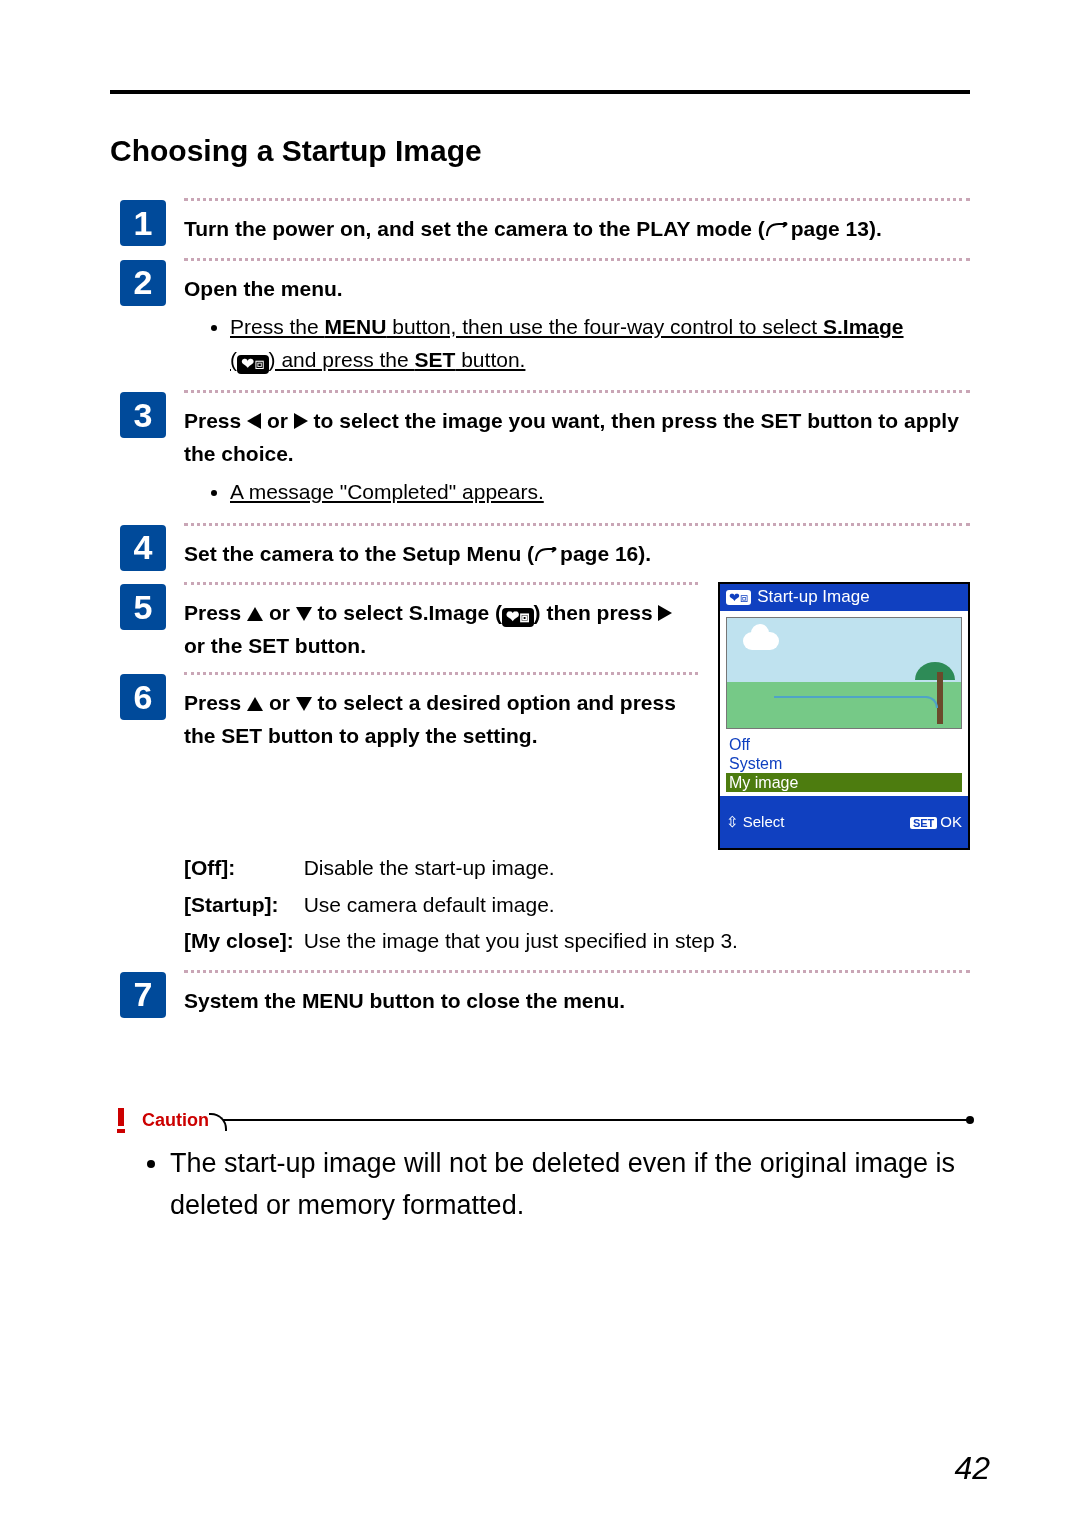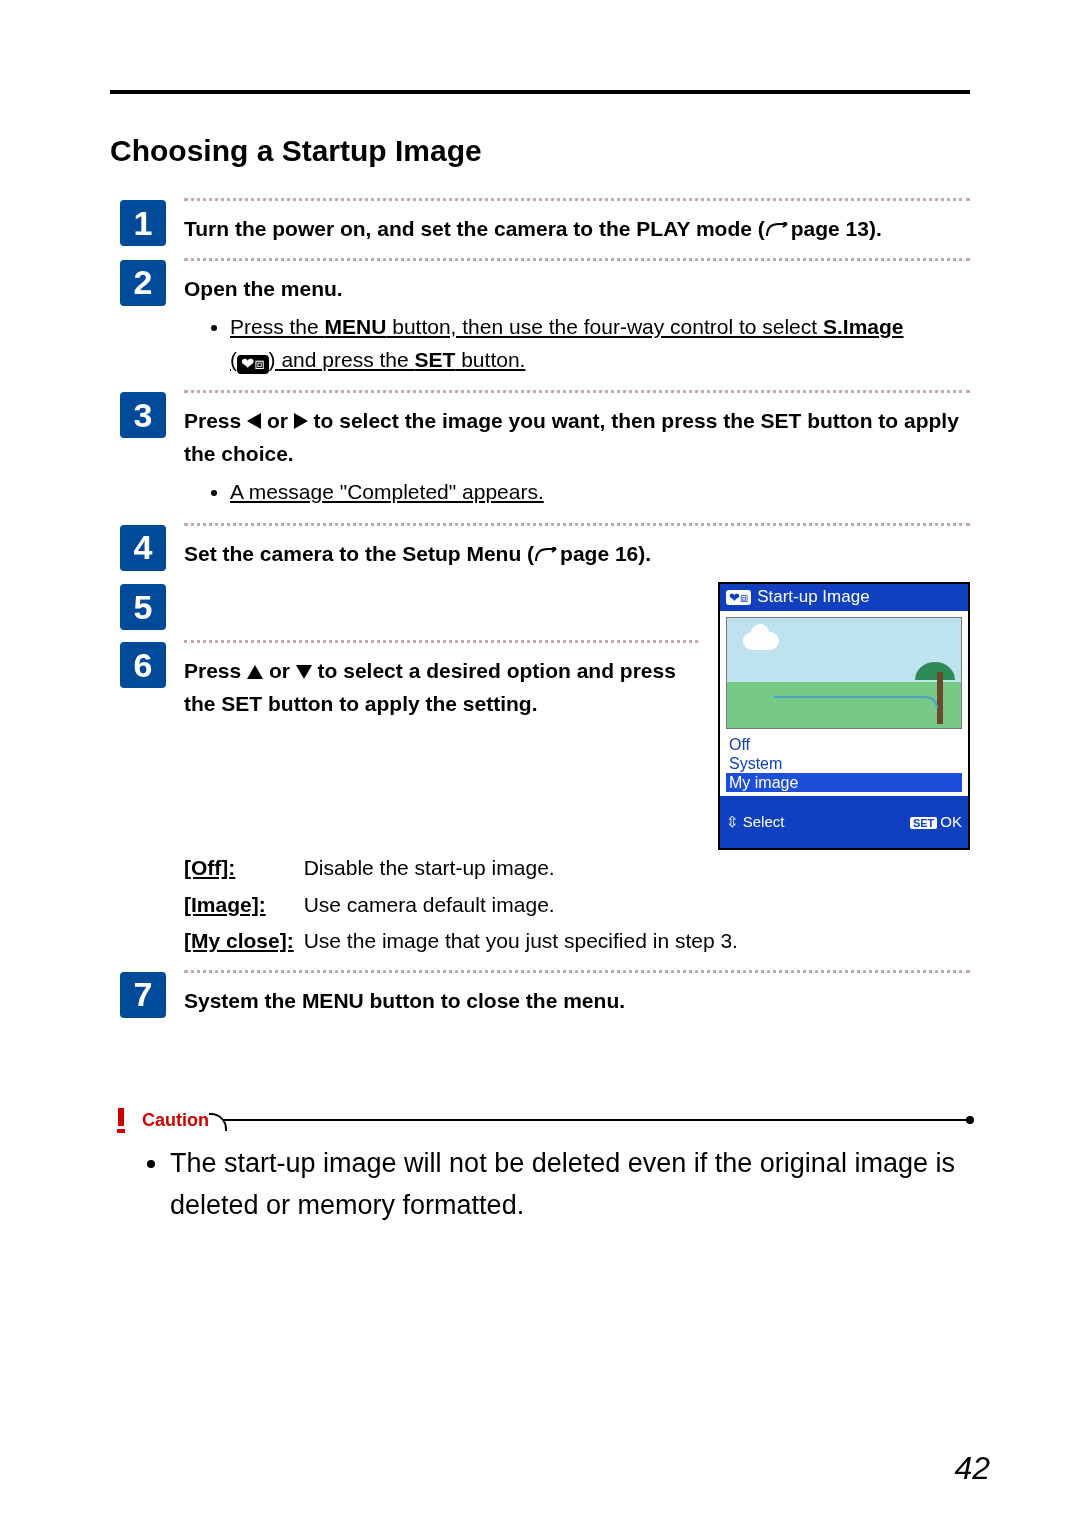--- a/index.html
+++ b/index.html
@@ -138,37 +138,37 @@
   }
   .lcd-preview .wave {
     position:absolute; bottom:20px; left:20%; right:10%; height:10px; border:2px solid #4fa3c7; border-bottom:none; border-left:none; border-radius:0 20px 0 0;
   }
   .lcd-list { padding: 0 6px 4px 6px; }
   .lcd-opt {
     color: #1040c0;
     padding: 0 3px;
   }
   .lcd-opt.sel {
-    background: #1d4ed8; color:#fff;
+    background: #4d7c0f; color:#fff;
   }
   .lcd-foot {
     background:#1040c0; color:#fff; padding:17px 6px;
     display:flex; justify-content:space-between; font-size:15px;
   }
   .lcd-foot .setchip {
     background:#fff; color:#1040c0; font-size:11px; font-weight:bold; padding:0 3px; border-radius:2px; margin-right:3px;
   }
 
   table.defs {
     border-collapse: collapse;
     font-size: 21px;
     margin-top: 6px;
   }
   table.defs td { padding: 2px 10px 2px 0; vertical-align: top; }
-  table.defs td.k { white-space: nowrap; text-decoration: underline; }
+  table.defs td.k { white-space: nowrap; }
 
   .caution-block {
     margin: 90px 40px 0 40px;
   }
   .caution-head {
     display:flex; align-items:center; gap:10px; margin-bottom:10px;
   }
   .caution-icon {
     width: 22px; display:flex; flex-direction:column; align-items:center; color:#c00; font-weight:bold;
   }
@@ -258,20 +258,32 @@
                 </svg></span><span>page 16).</span>
           </span>
         </div>
       </div>
 
       <div class="row5">
         <div style="flex:1">
 
           <div class="step">
             <div class="numbox">5</div>
+            <div class="stepbody">
+              <hr class="dotted">
+              <div class="bold">
+                <span>Press </span>
+                <span class="tri tri-up"></span>
+                <span> or </span>
+                <span class="tri tri-down"></span>
+                <span> to select S.Image (</span><span class="mono-icon">❤︎︎⧈</span><span>) then press </span>
+                <span class="tri tri-right"></span>
+                <span> or the SET button.</span>
+              </div>
+            </div>
           </div>
 
           <div class="step">
             <div class="numbox">6</div>
             <div class="stepbody">
               <hr class="dotted">
               <div class="bold">
                 <span>Press </span>
                 <span class="tri tri-up"></span>
                 <span> or </span>
@@ -313,21 +325,21 @@
       <div class="step" style="margin-top:-6px">
         <div style="flex:0 0 46px; margin-right:18px"></div>
         <div class="stepbody">
           <table class="defs">
             <tbody>
                 <tr>
               <td class="k bold">[Off]:</td>
               <td>Disable the start-up image.</td>
             </tr>
             <tr>
-              <td class="k bold">[Image]:</td>
+              <td class="k bold">[Startup]:</td>
               <td>Use camera default image.</td>
             </tr>
             <tr>
               <td class="k bold">[My close]:</td>
               <td>Use the image that you just specified in step 3.</td>
             </tr>
           </tbody>
             </table>
         </div>
       </div>

